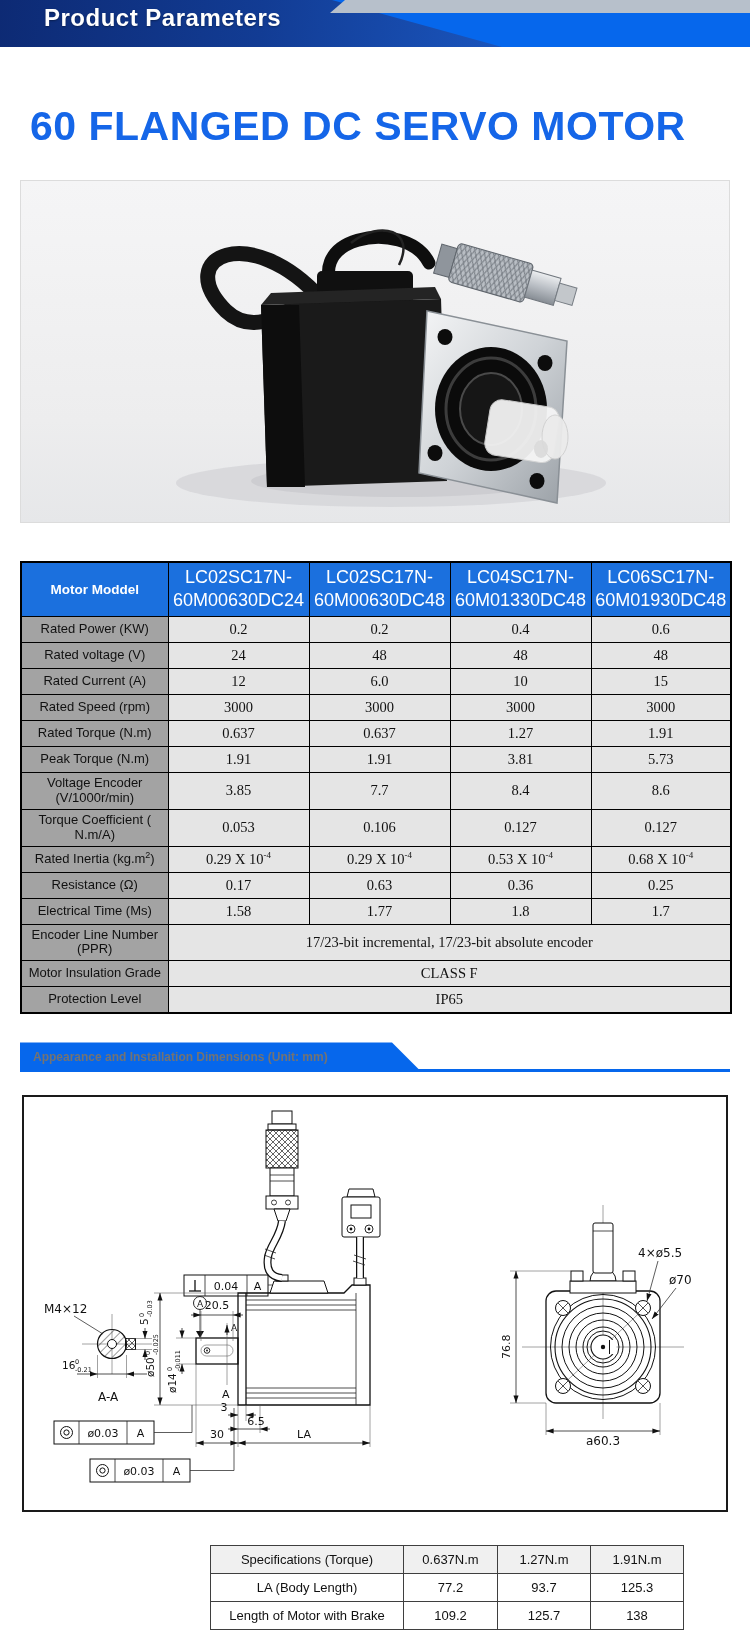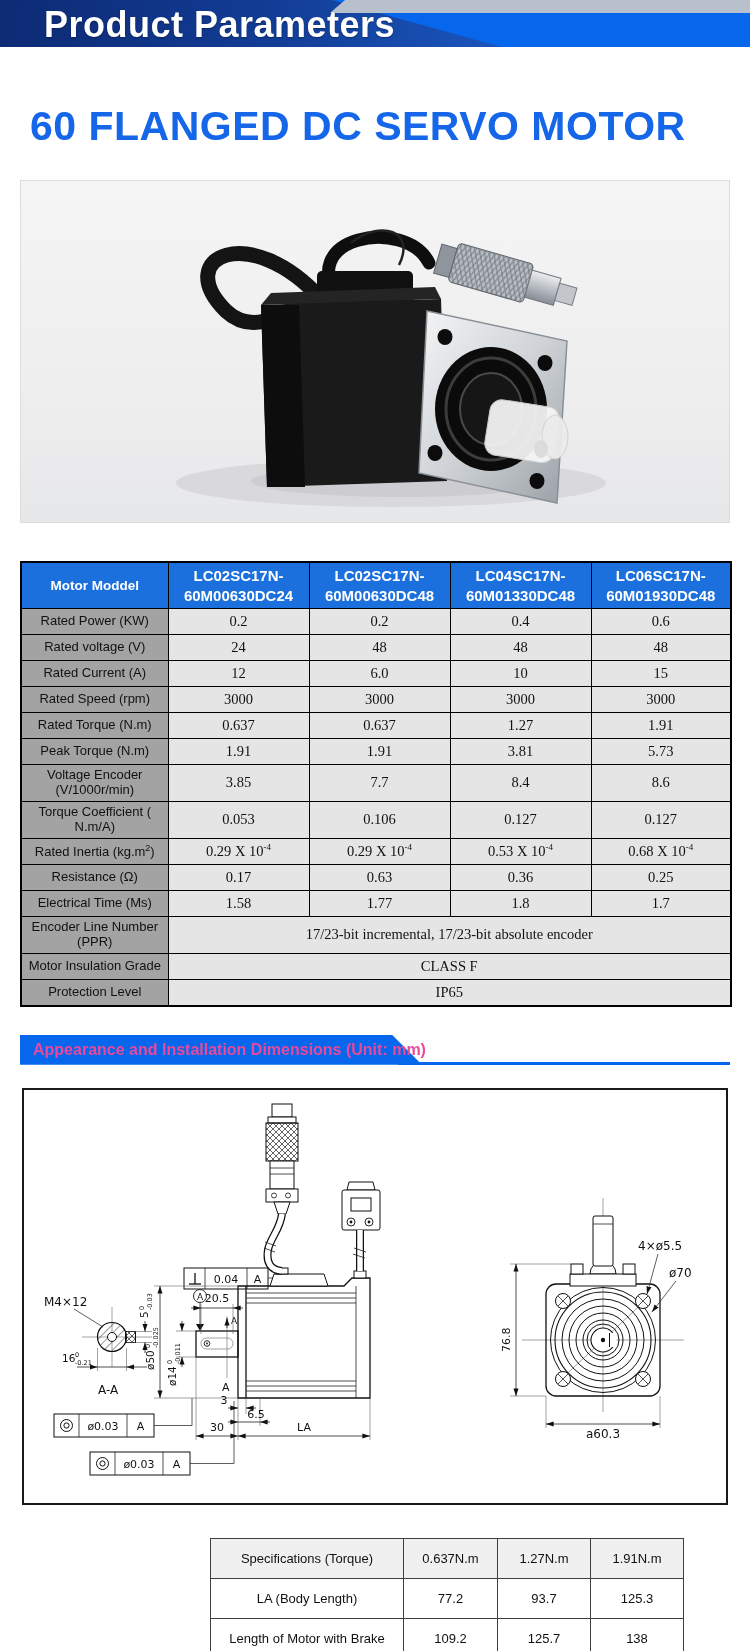--- a/index.html
+++ b/index.html
@@ -4,53 +4,53 @@
 <style>
   html,body{margin:0;padding:0;}
   body{width:750px;height:1651px;background:#ffffff;overflow:hidden;
        font-family:"Liberation Sans","DejaVu Sans",sans-serif;color:#111;}
   
   .banner{position:relative;height:47px;background:#0667ec;overflow:hidden;}
   .banner-dark{position:absolute;inset:0;background:linear-gradient(97deg,#0d2a74 0%,#123c94 35%,#1b57c0 70%,#2a70dd 100%);
        clip-path:polygon(0 0,332px 0,502px 100%,0 100%);}
   .banner-gray{position:absolute;left:330px;top:0;right:0;height:13px;background:#b7c0cb;
        clip-path:polygon(15px 0,100% 0,100% 100%,0 100%);}
-  .banner-title{position:absolute;left:44px;top:4px;font-size:36px;font-weight:bold;color:#fff;
+  .banner-title{position:absolute;left:44px;top:4px;font-size:24px;font-weight:bold;color:#fff;
        letter-spacing:0.5px;text-shadow:0 1px 2px rgba(0,0,0,.35);}
   
   .page-title{margin:56px 0 0 30px;font-size:41px;font-weight:bold;color:#1566e8;letter-spacing:0.5px;}
   
   .photo-box{margin:30px 20px 0;height:343px;border:1px solid #dcdcdc;box-sizing:border-box;overflow:hidden;background:#f1f1f2;}
   
   table.spec{border-collapse:collapse;table-layout:fixed;width:710px;margin:38px 0 0 20px;border:2px solid #000000;}
   table.spec td{border:1px solid #000;text-align:center;vertical-align:middle;padding:3px 2px;}
-  table.spec tr.hd td{background:#1b70de;color:#fff;font-size:15px;line-height:1.3;height:38px;font-weight:bold;}
+  table.spec tr.hd td{background:#1b70de;color:#fff;font-size:18px;line-height:1.3;height:38px;}
   table.spec tr.hd td.mlab{font-size:13.5px;font-weight:bold;}
   td.lab{background:#a3a3a3;font-size:13px;height:19px;line-height:1.15;}
   td.val{background:#e5e5e5;font-size:14.5px;font-family:"Liberation Serif","DejaVu Serif",serif;}
   td.val sup{font-size:9px;}
   td.lab sup{font-size:9px;}
   
   .section2{position:relative;height:30px;margin-top:28px;}
   .ribbon{position:absolute;left:20px;top:0;width:402px;height:30px;background:#0667ec;
       clip-path:polygon(0 0,372px 0,402px 100%,0 100%);}
-  .ribbon-txt{position:absolute;left:33px;top:0;line-height:30px;color:#ec4899;font-weight:bold;font-size:16px;}
+  .ribbon-txt{position:absolute;left:33px;top:0;line-height:30px;color:#737373;font-weight:bold;font-size:12px;}
   .ribbon-line{position:absolute;left:398px;right:20px;bottom:0;height:3px;background:#0667ec;}
   
   .draw-box{margin:23px 22px 0;width:706px;height:417px;border:2px solid #1a1a1a;box-sizing:border-box;background:#fff;}
   svg text{font-family:"DejaVu Sans",sans-serif;fill:#111;}
   .t12{font-size:12px;} .t11{font-size:11px;} .t10{font-size:10.5px;} .t9{font-size:9px;} .t7{font-size:6.5px;}
   .ol{stroke:#111;stroke-width:1.3;fill:none;}
   .o1{stroke:#111;stroke-width:1;fill:#fff;}
   .tn{stroke:#555;stroke-width:0.55;fill:none;}
   .dm{stroke:#222;stroke-width:0.8;fill:none;}
   .ld{stroke:#333;stroke-width:0.8;fill:none;}
   
   table.bt{border-collapse:collapse;table-layout:fixed;margin:33px 0 0 210px;width:473px;border:1px solid #3f3f3f;}
-  table.bt td{border:1px solid #3f3f3f;text-align:center;font-size:13px;height:27px;padding:6px 2px;}
+  table.bt td{border:1px solid #3f3f3f;text-align:center;font-size:13px;height:27px;padding:0 2px;}
   table.bt tr.bh td{background:#f0f0f0;}
 </style>
 </head>
 <body>
 
 <div class="banner">
   <div class="banner-dark"></div>
   <div class="banner-gray"></div>
   <div class="banner-title">Product Parameters</div>
 </div>

